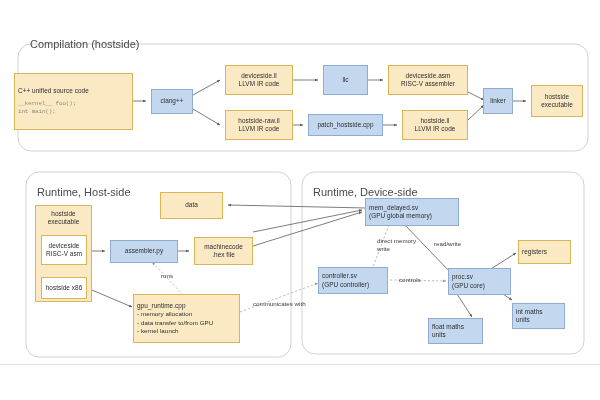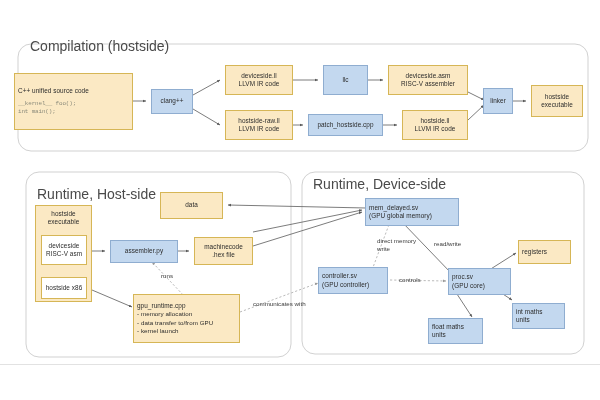--- a/index.html
+++ b/index.html
@@ -48,21 +48,21 @@
   .node.center { align-items: center; text-align: center; }
   .node.left { align-items: flex-start; text-align: left; }
 
   .fill-yellow { background: #fbe9c4; border: 0.8px solid #d6b656; }
   .fill-blue   { background: #c3d8ef; border: 0.8px solid #8fadd0; }
   .fill-white  { background: #ffffff; border: 0.8px solid #d6b656; }
 
   .group-label {
     position: absolute;
     z-index: 2;
-    font-size: 14px;
+    font-size: 11px;
     color: #4a4a4a;
     white-space: nowrap;
   }
 
   .edge-label {
     position: absolute;
     z-index: 3;
     font-size: 6.2px;
     color: #3a3a3a;
     white-space: nowrap;
@@ -215,21 +215,21 @@
     <span class="line">.hex file</span>
   </div>
 
   <div class="node fill-yellow left" style="left:133px; top:294px; width:107px; height:49px;">
     <span class="line">gpu_runtime.cpp</span>
     <span class="line bullet-line">- memory allocation</span>
     <span class="line bullet-line">- data transfer to/from GPU</span>
     <span class="line bullet-line">- kernel launch</span>
   </div>
 
-  <div class="group-label" style="left:313px; top:176px;">Runtime, Device-side</div>
+  <div class="group-label" style="left:313px; top:186px;">Runtime, Device-side</div>
 
   <div class="node fill-blue left" style="left:365px; top:198px; width:94px; height:28px;">
     <span class="line">mem_delayed.sv</span>
     <span class="line">(GPU global memory)</span>
   </div>
 
   <div class="node fill-blue left" style="left:318px; top:267px; width:70px; height:27px;">
     <span class="line">controller.sv</span>
     <span class="line">(GPU controller)</span>
   </div>

